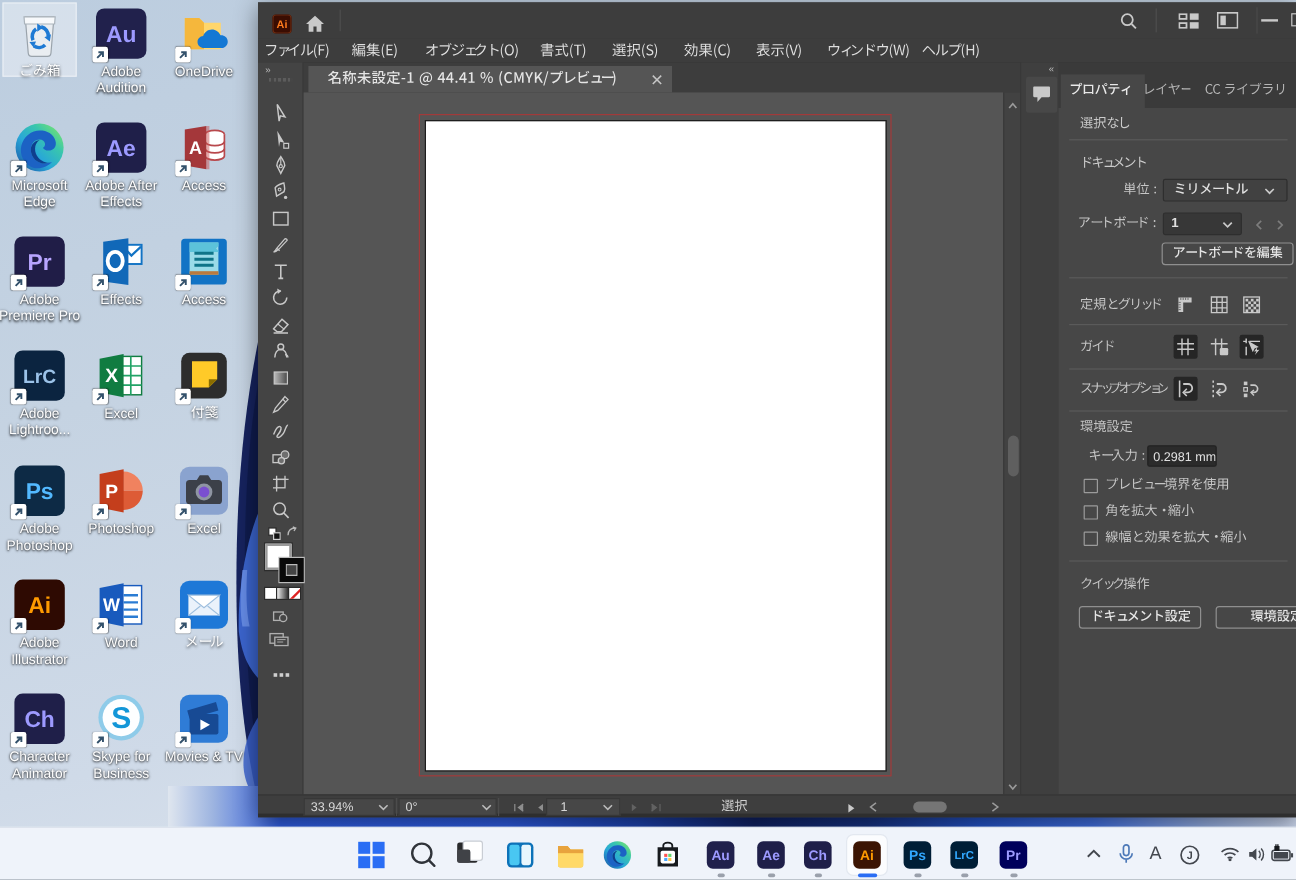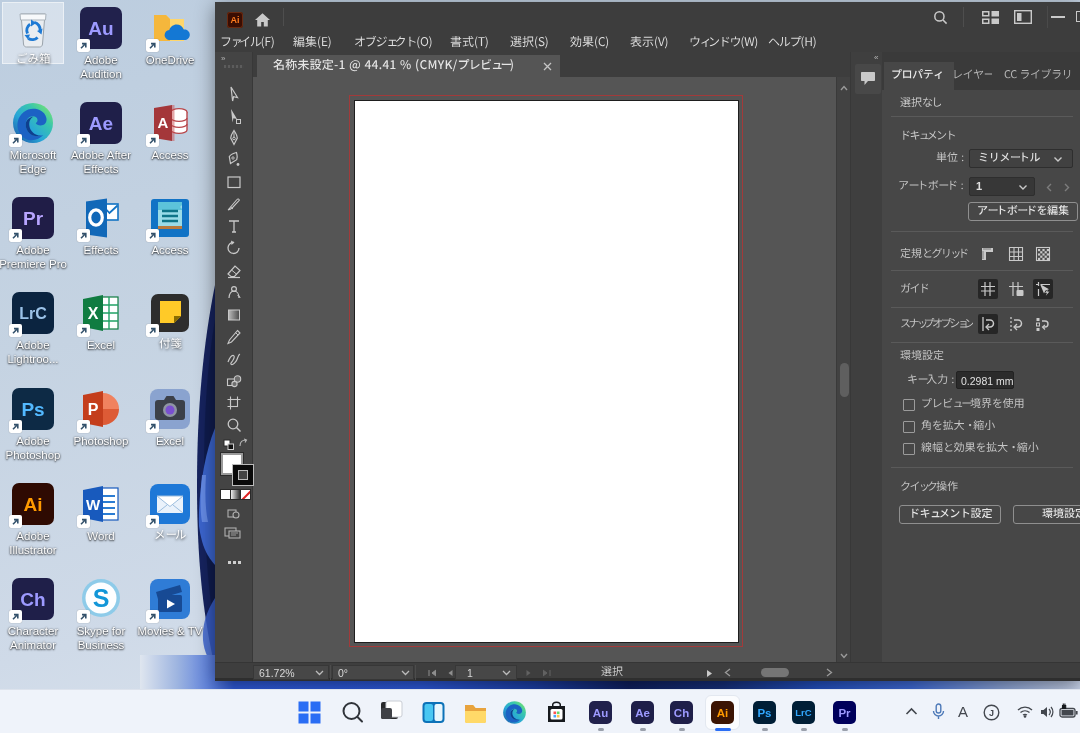--- a/index.html
+++ b/index.html
@@ -1084,21 +1084,21 @@
           <use href="#q148"></use>
           <use href="#q149" x="11.0"></use>
           <use href="#q146" x="22.0"></use>
           <use href="#q147" x="33.0"></use>
         </svg>
       </div>
       <div class="abs" style="left:0;top:660px;width:865px;height:19px;background:#3e3e3e;border-top:1px solid #353535;border-bottom:3px solid #2e2e2e">
         <div class="abs" style="left:38px;top:1.5px;width:76px;height:15px;background:#474747;border:1px solid #373737"></div>
         <div class="abs" style="left:117px;top:1.5px;width:82px;height:15px;background:#474747;border:1px solid #373737"></div>
         <div class="abs" style="left:240px;top:1.5px;width:62px;height:15px;background:#474747;border:1px solid #373737"></div>
-        <div class="abs" style="left:44px;top:4px;font-size:10.5px;color:#d8d8d8">61.72%</div>
+        <div class="abs" style="left:44px;top:4px;font-size:10.5px;color:#d8d8d8">33.94%</div>
         <svg class="abs" style="left:100px;top:7px" width="9" height="6" viewBox="0 0 9 6">
           <path d="M1 1l3.5 3.5L8 1" fill="none" stroke="#bbb" stroke-width="1.3"></path>
         </svg>
         <div class="abs" style="left:115px;top:2px;width:1px;height:15px;background:#4c4c4c"></div>
         <div class="abs" style="left:123px;top:4px;font-size:10.5px;color:#d8d8d8">0°</div>
         <svg class="abs" style="left:186px;top:7px" width="9" height="6" viewBox="0 0 9 6">
           <path d="M1 1l3.5 3.5L8 1" fill="none" stroke="#bbb" stroke-width="1.3"></path>
         </svg>
         <div class="abs" style="left:200px;top:2px;width:1px;height:15px;background:#4c4c4c"></div>
         <svg class="abs" style="left:212px;top:6px" width="11" height="8" viewBox="0 0 11 8">

